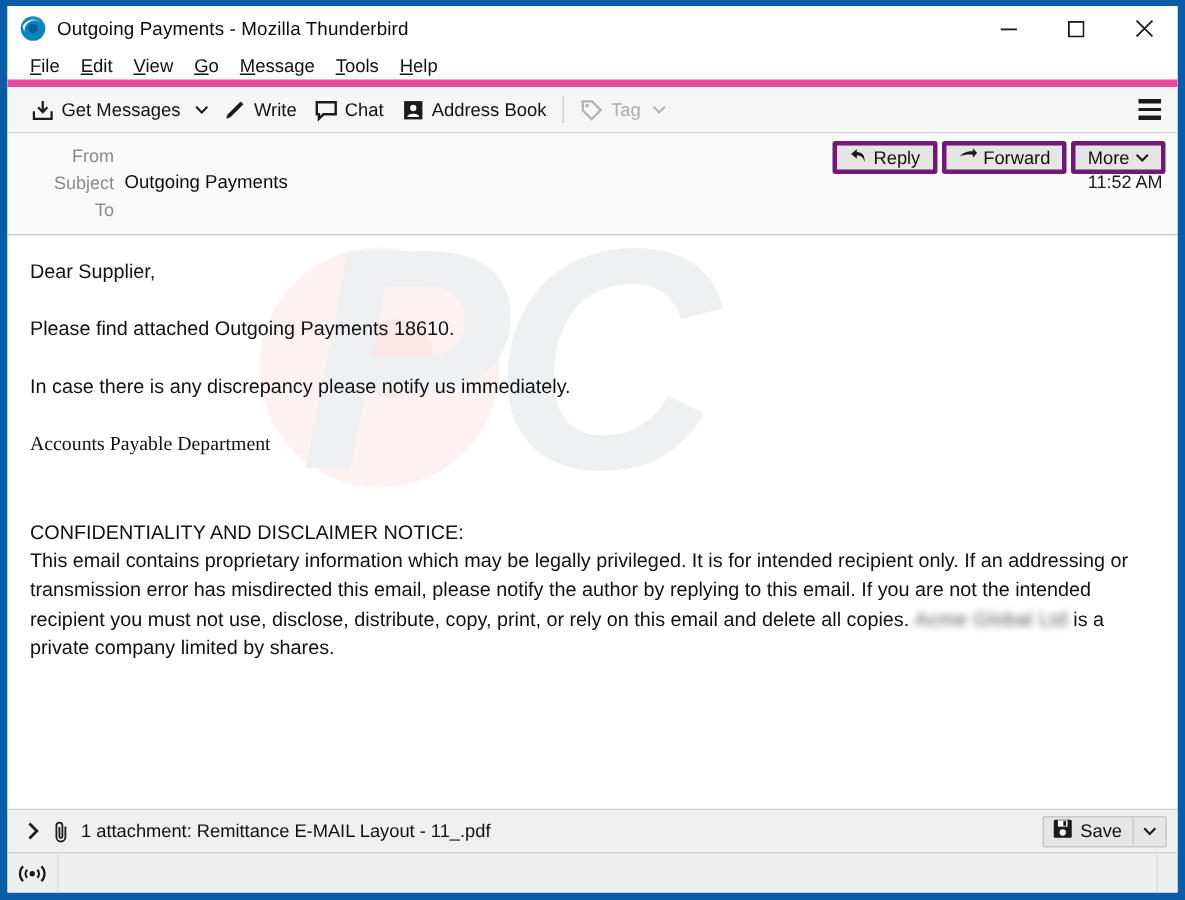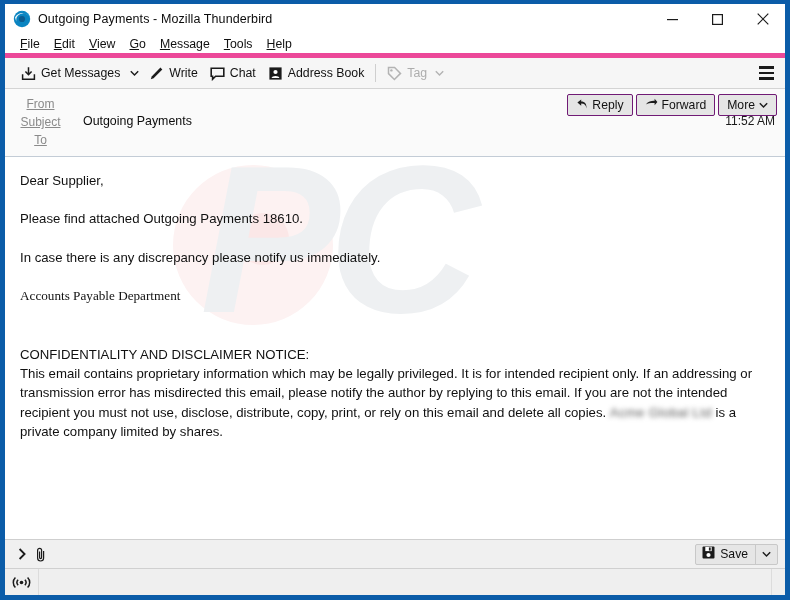--- a/index.html
+++ b/index.html
@@ -109,42 +109,42 @@
     position: relative;
     border-bottom: 1px solid #c3ccd6;
   }
   .hdr-row {
     display: flex; align-items: flex-start;
     min-height: 18px;
     padding: 1px 10px 1px 0;
   }
   .hdr-label {
     width: 78px; flex: 0 0 78px;
-    text-align: center;
+    text-align: right;
     font-size: 12px; color: #8a8a8a;
-    padding-right: 7px; padding-top: 1px; text-decoration: underline;
+    padding-right: 7px; padding-top: 1px;
   }
   .hdr-value {
     flex: 1 1 auto;
     font-size: 12.4px; color: #0c0c0c;
   }
   .hdr-value.bold { font-weight: normal; }
   .hdr-time {
     font-size: 12px; color: #1a1a1a;
     white-space: nowrap; padding-left: 10px;
   }
   .hdr-actions {
     position: absolute; top: 5px; right: 8px;
     display: flex; align-items: center; gap: 3px;
   }
   .actbtn {
     display: flex; align-items: center; gap: 4px;
     height: 22px; padding: 0 8px;
     background: #e5e5e5;
-    border: 1px solid #701a75;
+    border: 3px solid #701a75;
     border-radius: 2px;
     font-size: 12.2px; color: #121212;
     white-space: nowrap;
   }
 
   
   .msg-body {
     flex: 1 1 auto;
     background: #ffffff;
     position: relative;
@@ -428,20 +428,21 @@
       <div class="chev-right">
         <svg width="9" height="12" viewBox="0 0 9 12">
             <path d="M1.6 1 L6.6 6 L1.6 11" stroke="#1b1b1b" stroke-width="1.8" fill="none"></path>
           </svg>
       </div>
       <div class="clip">
         <svg width="12" height="15" viewBox="0 0 12 15">
           <path d="M8.6 4 L8.6 11 A3 3 0 0 1 2.6 11 L2.6 3.4 A2 2 0 0 1 6.6 3.4 L6.6 10.6 A1 1 0 0 1 4.6 10.6 L4.6 4.4" fill="none" stroke="#1b1b1b" stroke-width="1.2"></path>
         </svg>
       </div>
+      <div class="attach-label">1 attachment: Remittance E-MAIL Layout - 11_.pdf</div>
       <div class="ab-flex"></div>
       <div class="savebtn">
         <span class="sv-main">
           <span>
             <svg width="13" height="13" viewBox="0 0 13 13">
               <rect x="0.5" y="0.5" width="12" height="12" rx="1" fill="#1b1b1b"></rect>
               <rect x="3.3" y="0.9" width="6.4" height="4.2" fill="#ffffff"></rect>
               <rect x="6.9" y="1.4" width="1.8" height="3.2" fill="#1b1b1b"></rect>
               <circle cx="6.5" cy="9" r="2.1" fill="#ffffff"></circle>
             </svg>

